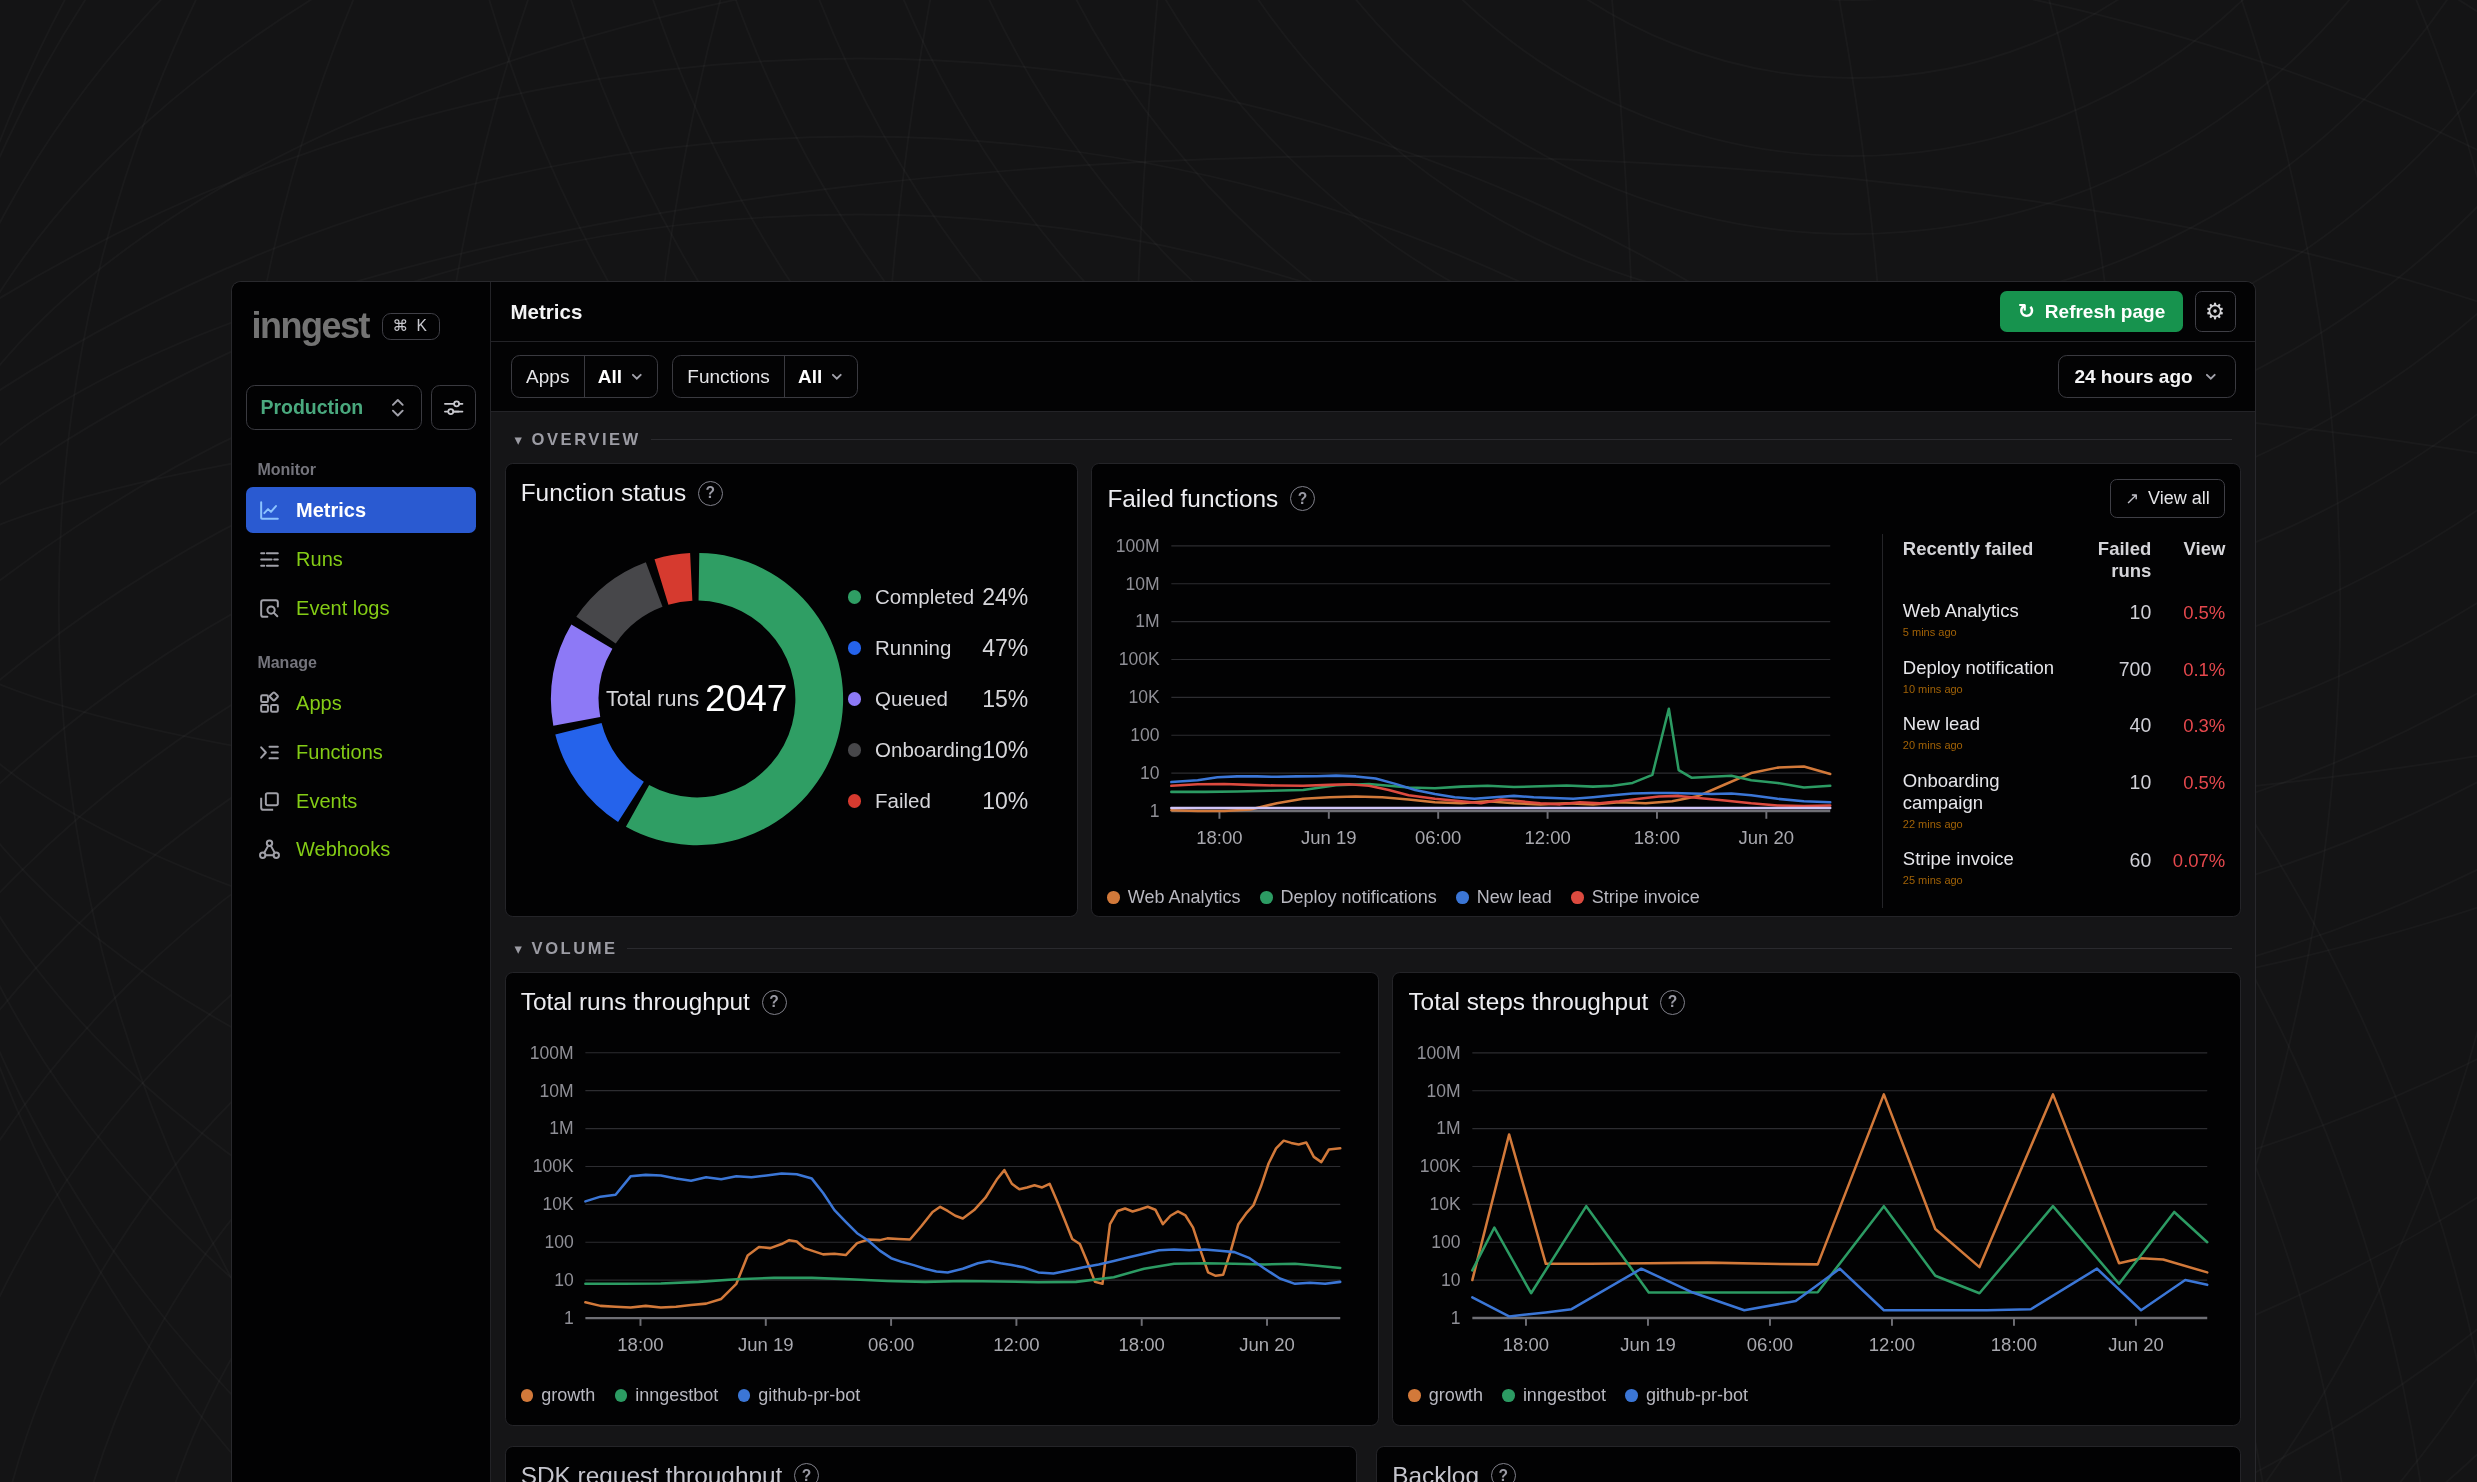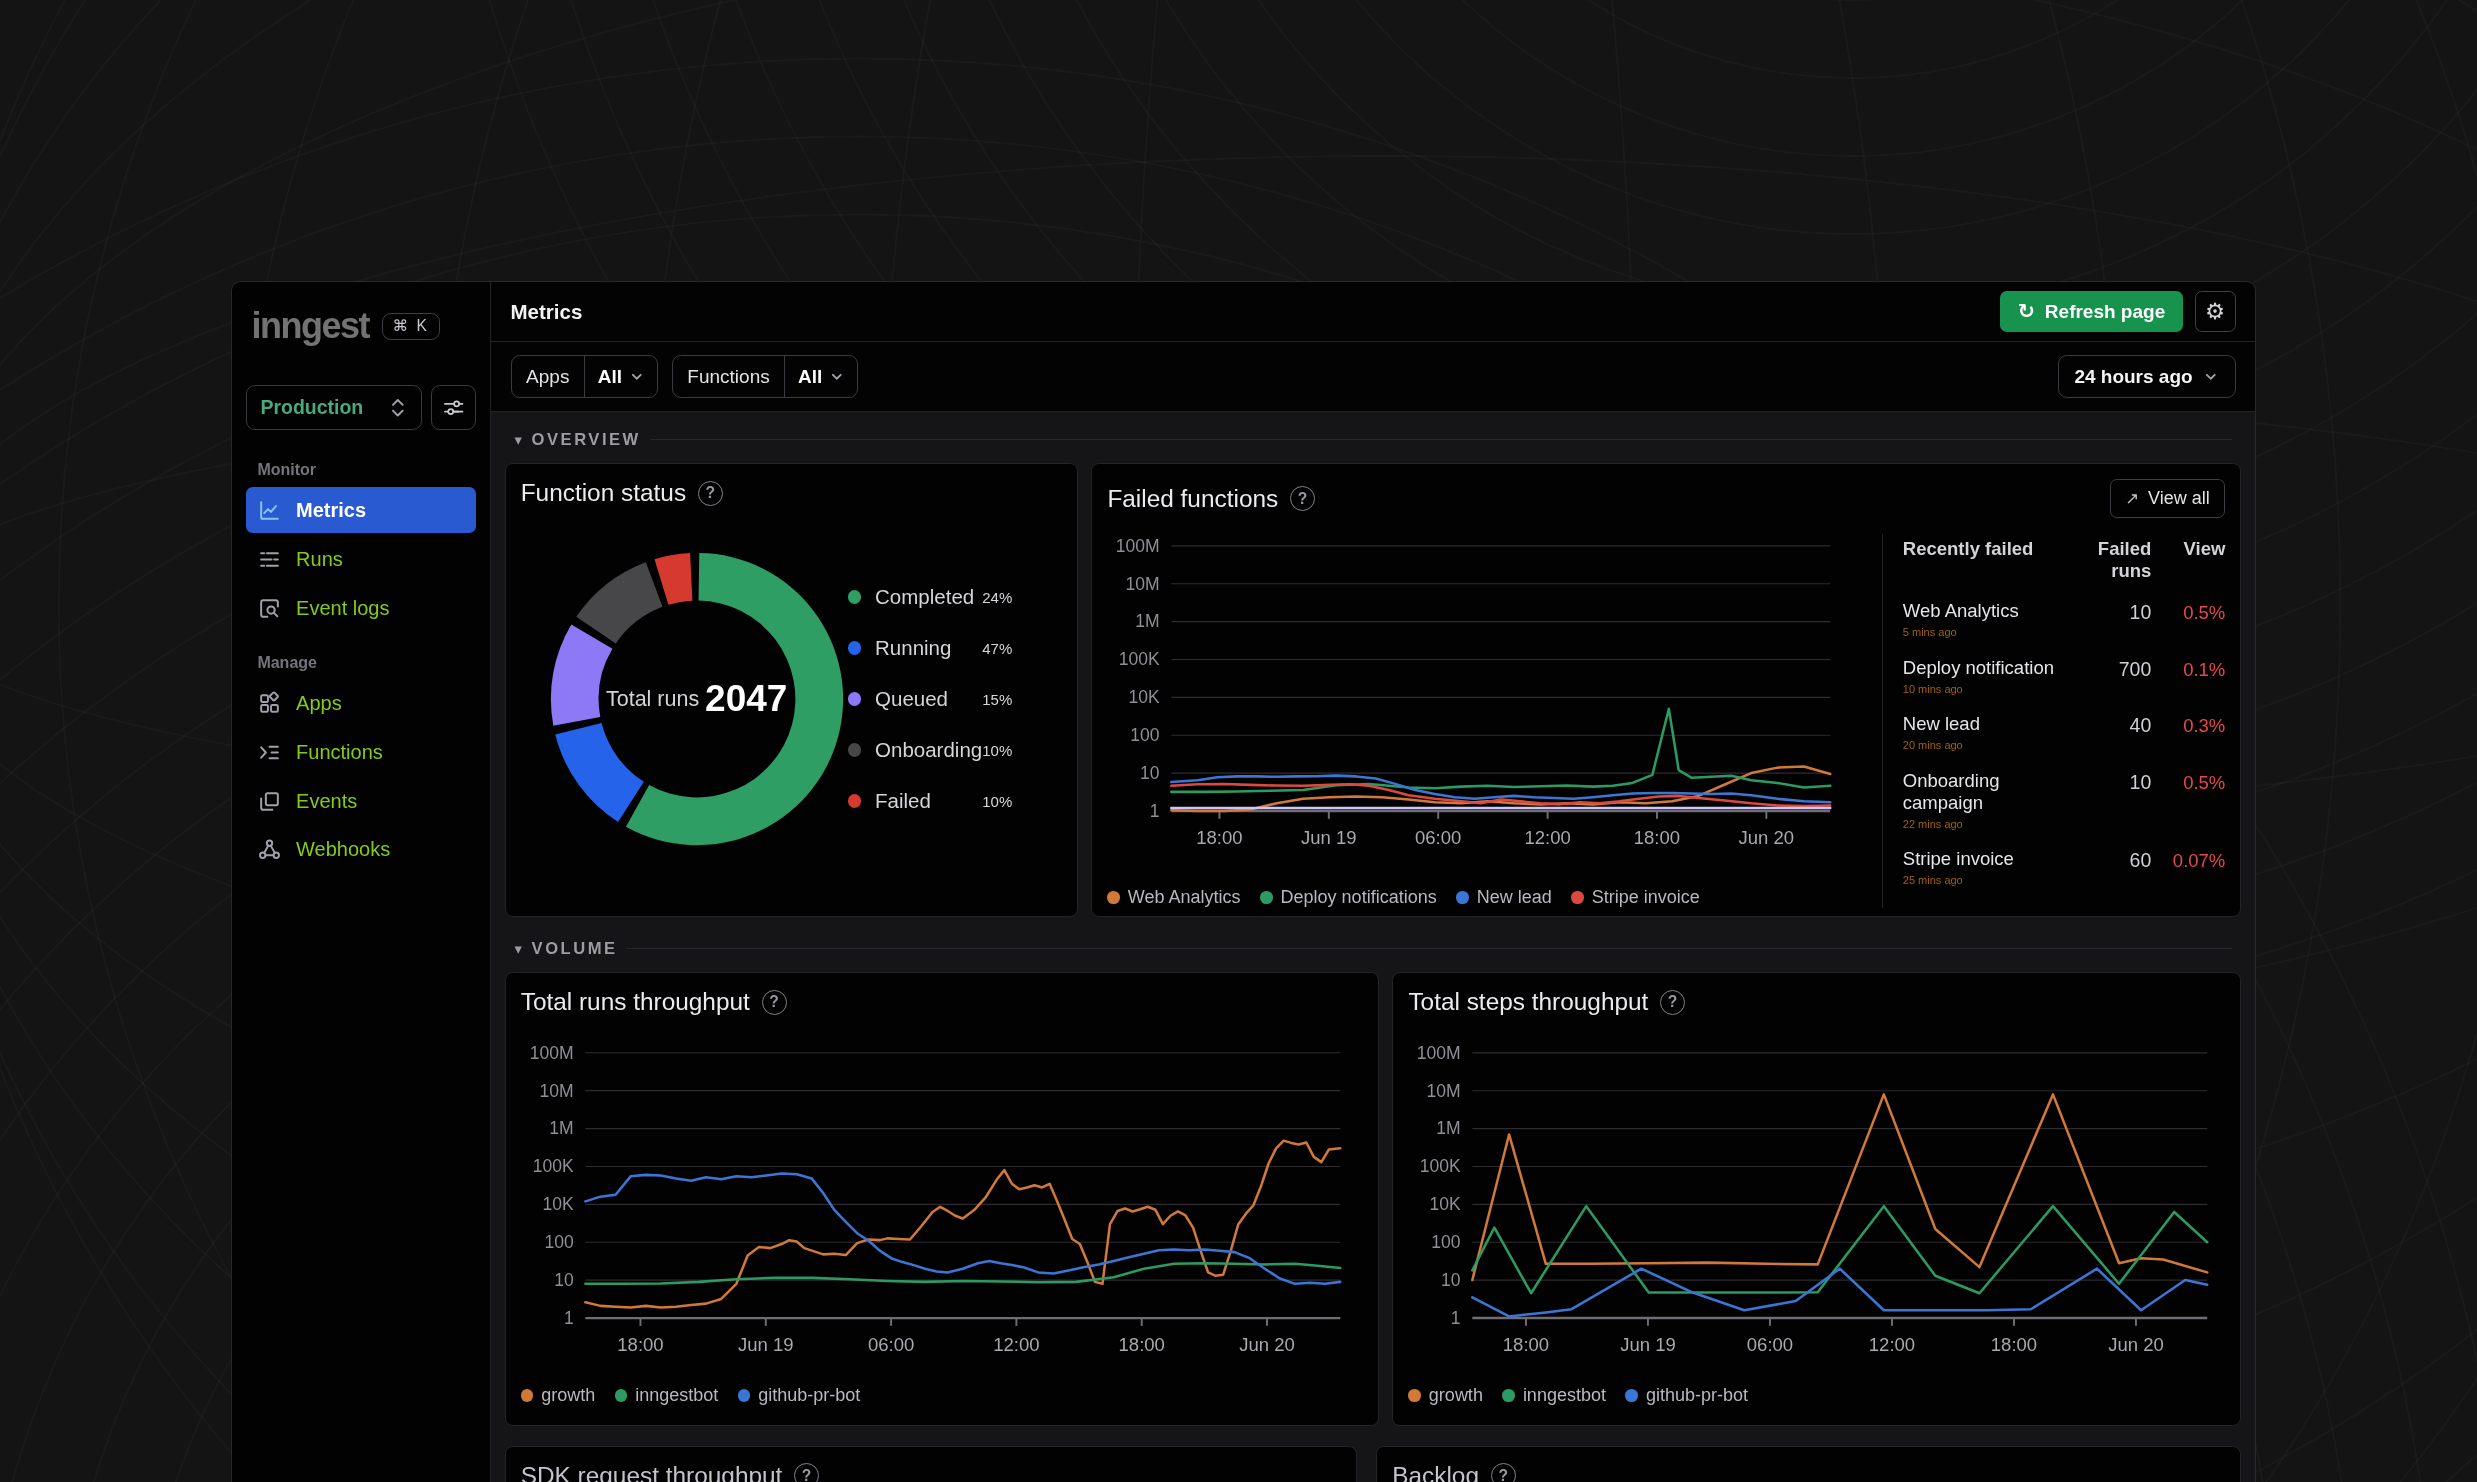--- a/index.html
+++ b/index.html
@@ -59,26 +59,26 @@
   .help-ic { width:25px; height:25px; border:1.5px solid #80808a; border-radius:50%; color:#9a9aa4; font-size:15.6px; display:flex; align-items:center; justify-content:center; font-weight:600; cursor:pointer; }
   .spacer { flex:1; }
   .view-all-btn { border:1px solid #3f3f46; border-radius:6.8px; height:39px; display:flex; align-items:center; gap:8.8px; padding:0 14.6px; color:#e4e4e7; font-size:18px; cursor:pointer; background:transparent; }
   .va-arrow { font-size:16.6px; color:#c0c0c8; }
 
   
   .fs-body { display:flex; align-items:center; justify-content:space-between; padding:0 72px 0 25px; margin-top:41px; }
   .donut-wrap { position:relative; width:302px; height:302px; }
   .donut-center { position:absolute; inset:0; display:flex; flex-direction:row; align-items:center; justify-content:center; gap:5.9px; }
   .donut-center .tr-label { font-size:21.5px; color:#d4d4d8; }
-  .donut-center .tr-value { font-size:37px; font-weight:700; color:#ffffff; }
+  .donut-center .tr-value { font-size:37px; font-weight:400; color:#ffffff; }
   .fs-legend { display:flex; flex-direction:column; width:191px; }
   .fs-legend-row { display:flex; align-items:center; height:51px; }
   .fs-dot { width:13.7px; height:13.7px; border-radius:50%; margin-right:13.7px; flex:0 0 13.7px; }
   .fs-leg-label { font-size:20.5px; color:#d6d6da; }
-  .fs-leg-pct { margin-left:auto; font-size:15px; color:#d6d6da; }
+  .fs-leg-pct { margin-left:auto; font-size:23px; color:#d6d6da; }
 
   
   .ff-body { display:flex; margin-top:15.6px; }
   .ff-chart-col { flex:1; min-width:0; }
   .ff-legend { display:flex; gap:19.5px; margin-top:27px; flex-wrap:wrap; }
   .legend-item { display:flex; align-items:center; gap:7.8px; }
   .legend-dot { width:12.7px; height:12.7px; border-radius:50%; display:inline-block; }
   .legend-label { font-size:18px; color:#b8b8c0; }
   .ff-table-col { width:343px; flex:0 0 343px; border-left:1px solid #242428; margin-left:15.6px; padding-left:19.5px; }
   .ff-table-head { display:grid; grid-template-columns:1fr 94px 74px; margin:3.9px 0 9.8px; }

